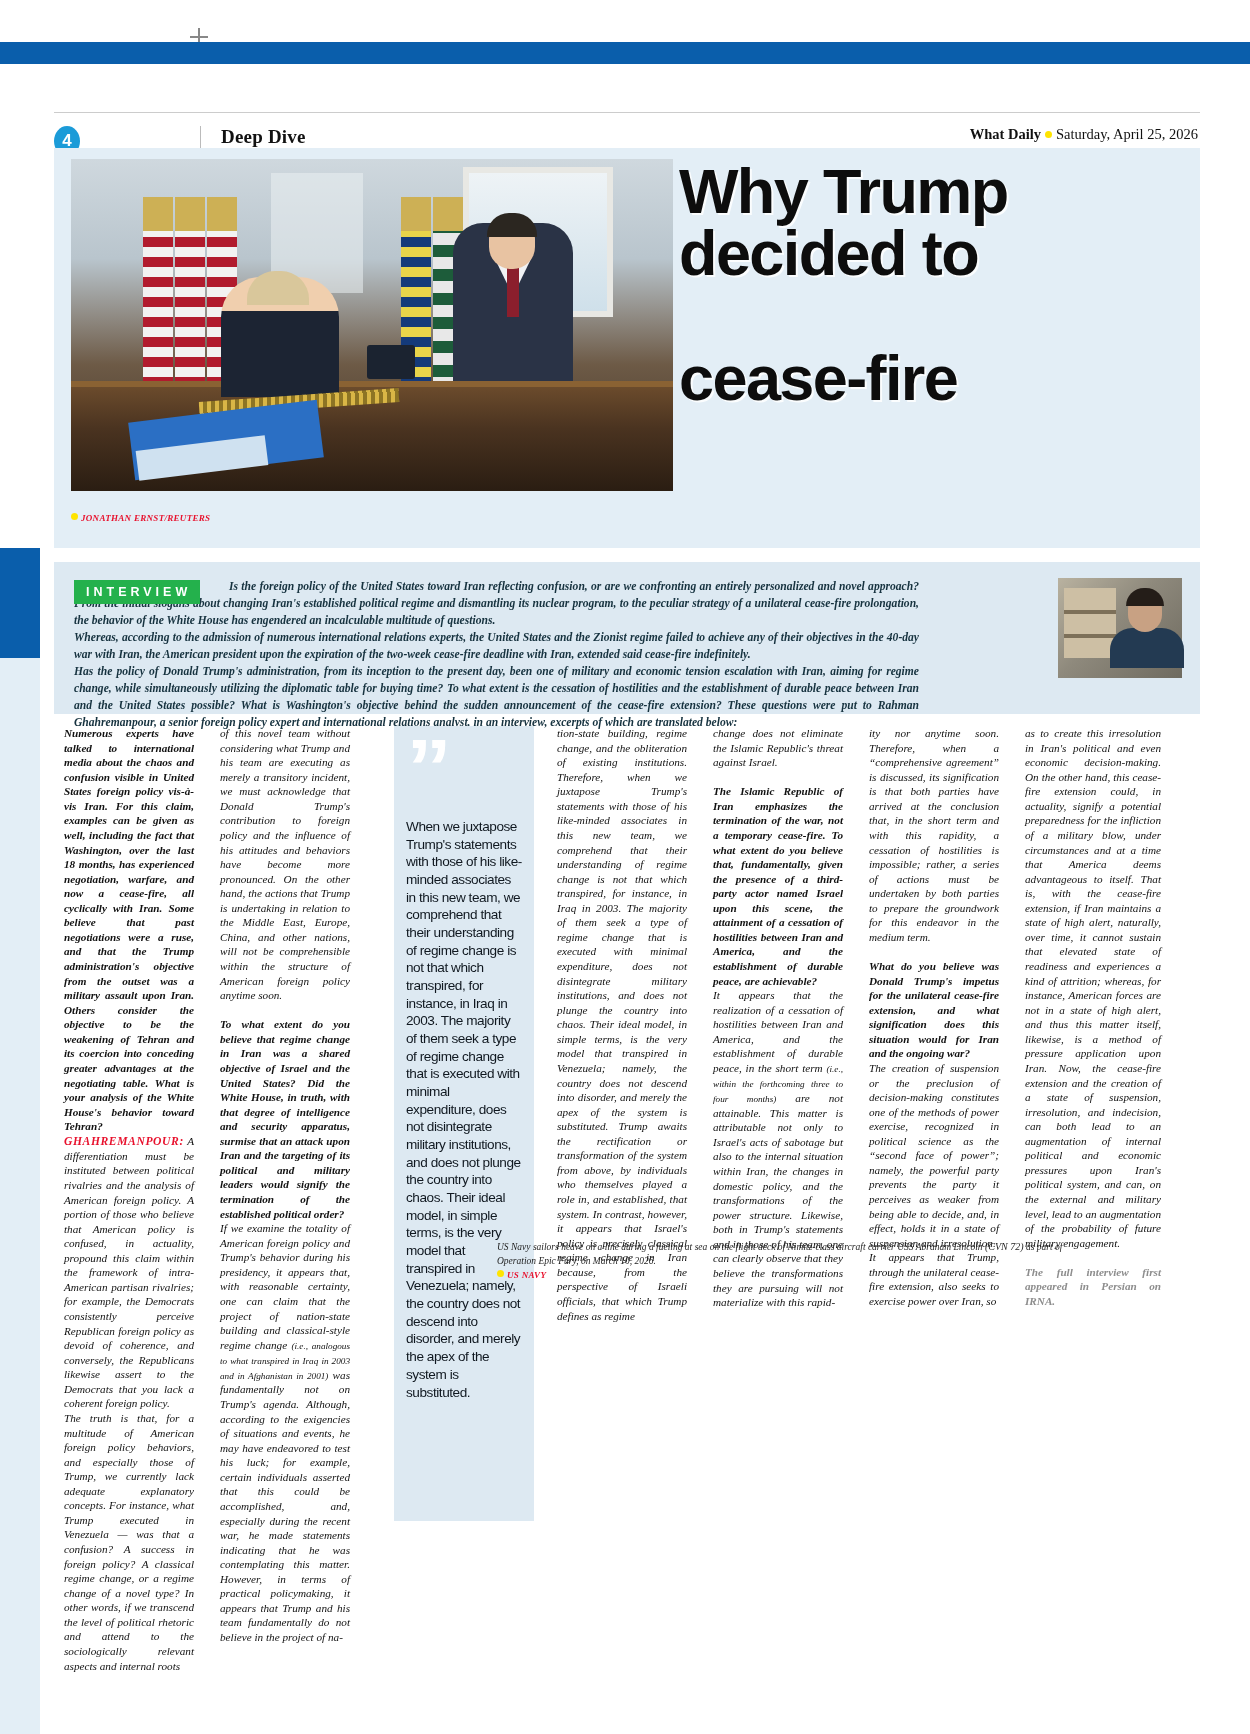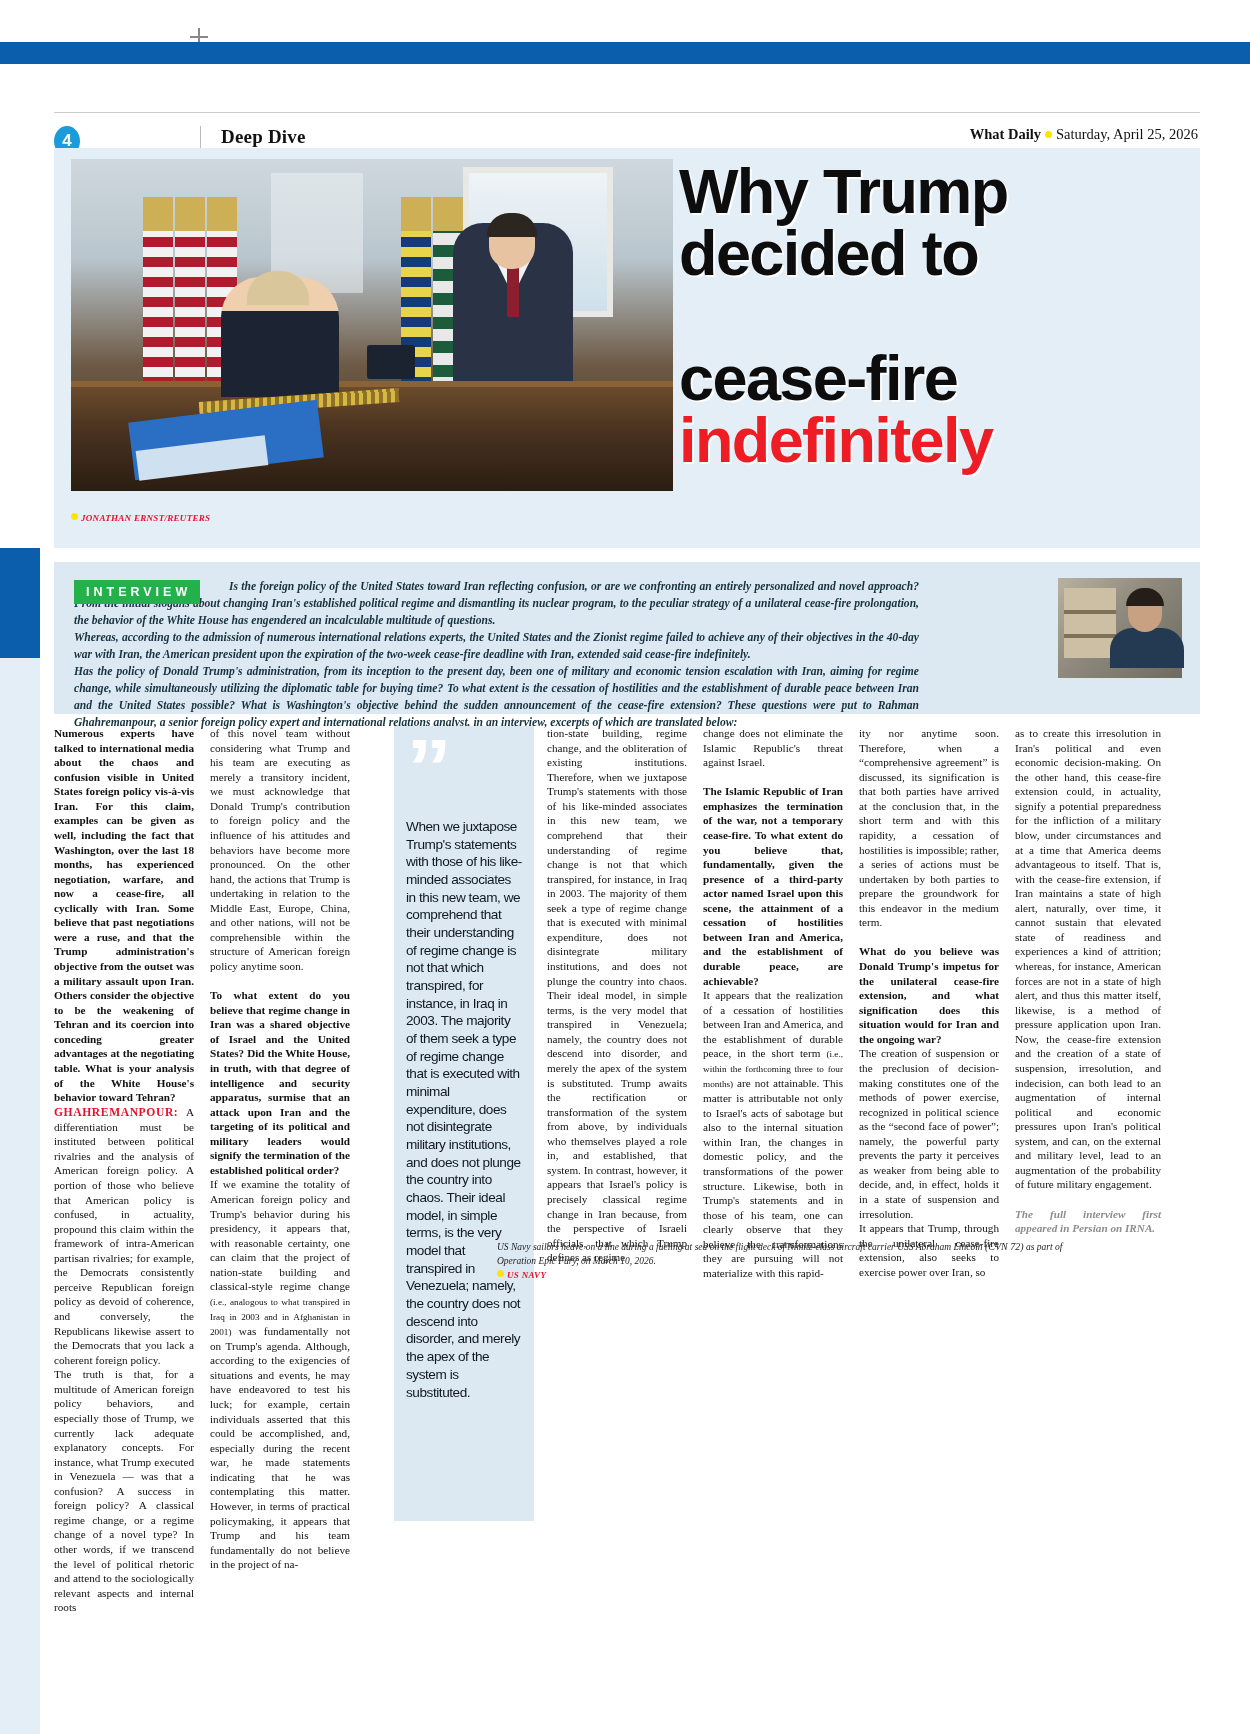--- a/index.html
+++ b/index.html
@@ -91,21 +91,21 @@
     background: #6c6f63; border: 2px solid #cfd9e2;
   }
   .portrait-name {
     margin-top: 3px; text-align: center;
     font-family: "Liberation Sans", sans-serif; font-weight: bold; font-size: 9.5px; color: #14303f;
   }
 
   
   .cols { position: absolute; left: 54px; top: 726px; width: 1146px; height: 980px; }
   .col { position: absolute; top: 0; width: 140px; font-size: 11.2px; line-height: 1.30; color: #111; text-align: justify; }
-  .col p { margin: 0 0 0 0; text-indent: 0; }
+  .col p { margin: 0 0 0 10px; text-indent: 0; font-style: italic; }
   .col .bold { font-family: "Liberation Serif", serif; font-weight: bold; }
   .col .small { font-size: 9.2px; }
   .speaker { color: #e8112d; font-weight: bold; letter-spacing: .6px; font-size: 11.6px; }
 
   #col1 { left: 0; }
   #col2 { left: 156px; }
   #col3 { left: 493px; }
   #col4 { left: 649px; }
   #col5 { left: 805px; }
   #col6 { left: 961px; width: 146px; }
@@ -252,21 +252,20 @@
     <div class="hero-caption">
       <br>
       <span class="credit-dot"></span><span class="credit">JONATHAN ERNST/REUTERS</span>
     </div>
 
     <div class="headline">
       <span>Why Trump</span><br>
       <span>decided to</span><br>
       <br>
       <span>cease-fire</span>
-      <span class="hl-red">indefinitely</span>
     </div>
   </div>
 
   <div class="left-strip"></div>
   <div class="left-strip2"></div>
 
   <div class="intro-box">
     <div class="intro-text">
       <p><span class="indent-run"></span><span>Is the foreign policy of the United States toward Iran reflecting confusion, or are we confronting an entirely personalized and novel approach? From the initial slogans about changing Iran's established political regime and dismantling its nuclear program, to the peculiar strategy of a unilateral cease-fire prolongation, the behavior of the White House has engendered an incalculable multitude of questions.</span></p>
       <p><span>Whereas, according to the admission of numerous international relations experts, the United States and the Zionist regime failed to achieve any of their objectives in the 40-day war with Iran, the American president upon the expiration of the two-week cease-fire deadline with Iran, extended said cease-fire indefinitely.</span></p>

